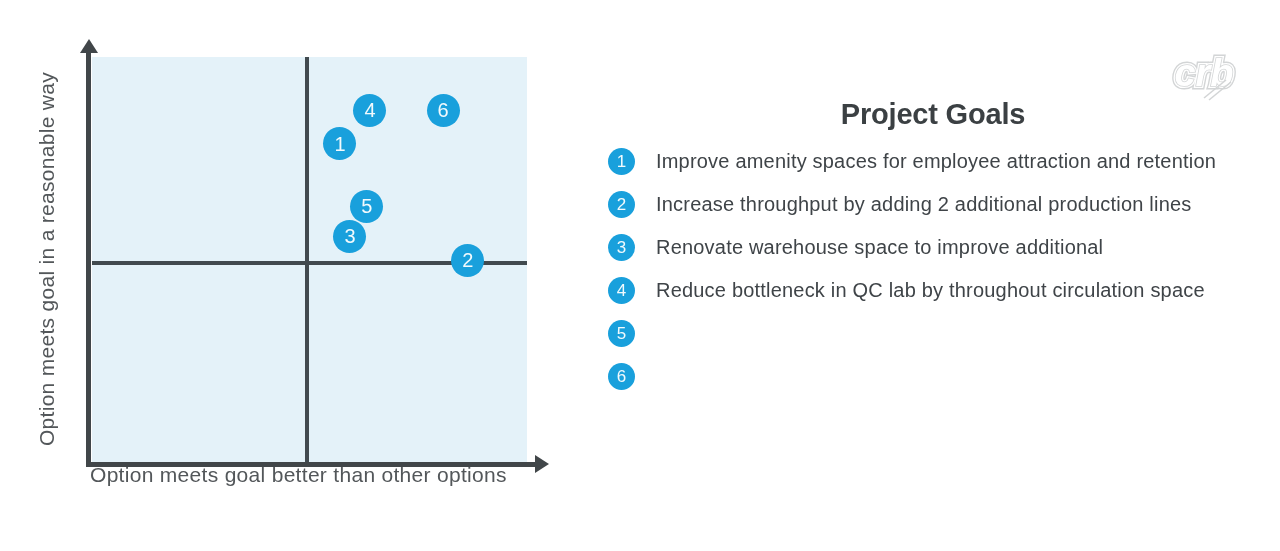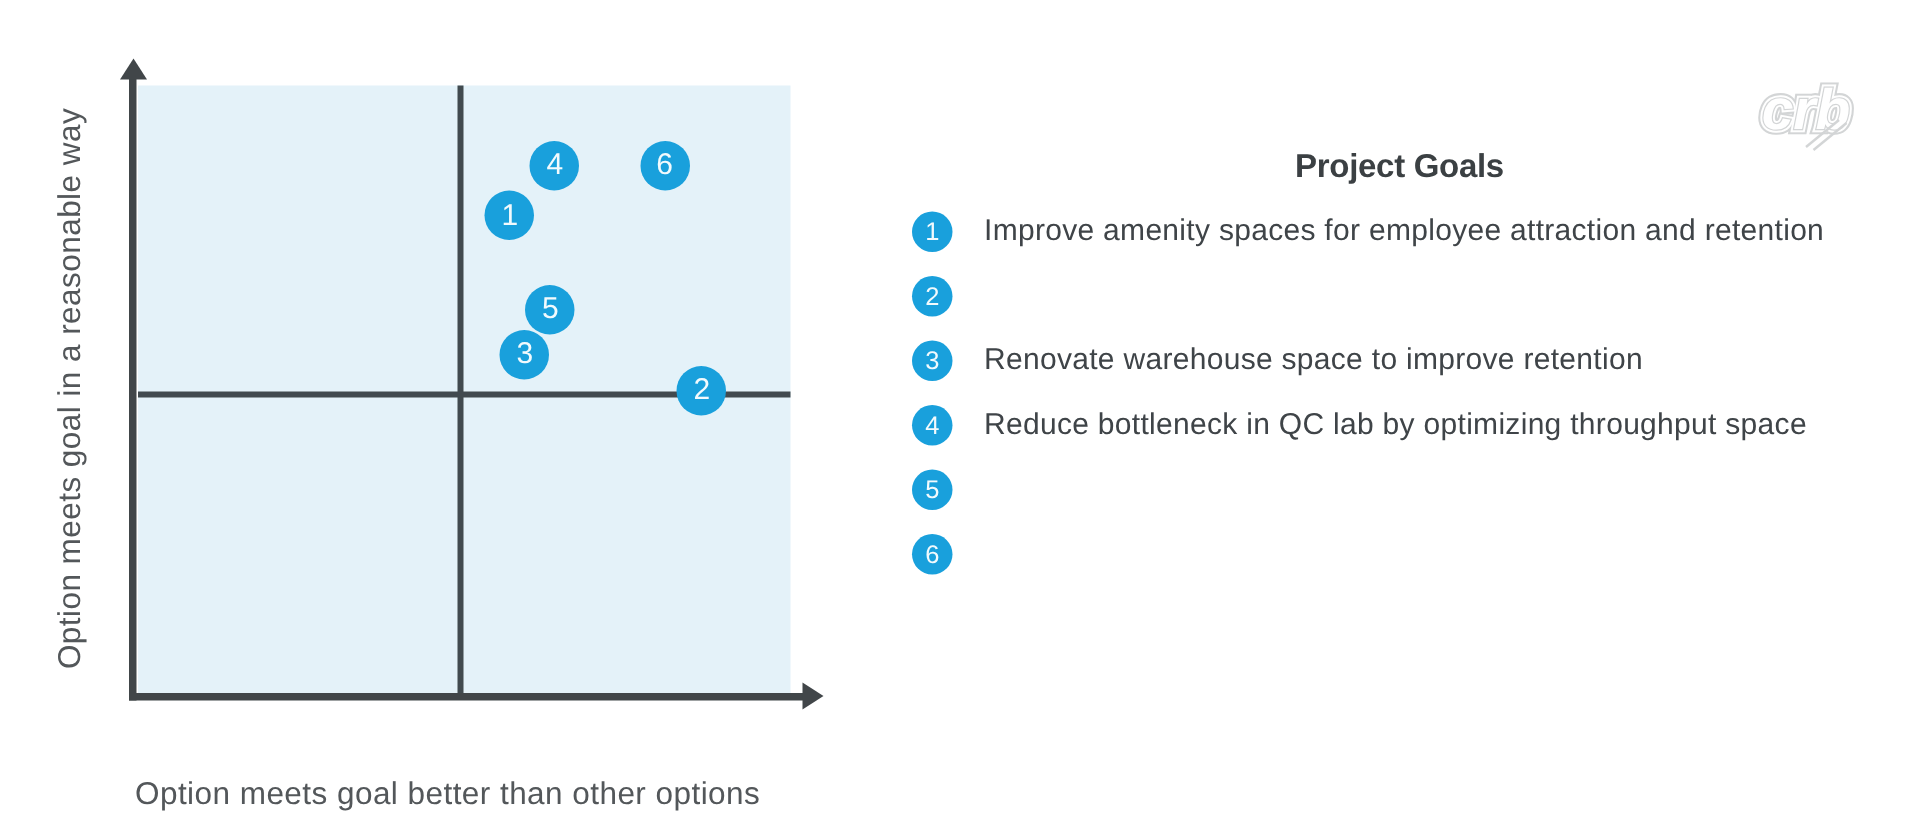--- a/index.html
+++ b/index.html
@@ -76,36 +76,36 @@
     position: absolute;
     left: 47px; top: 259px;
     transform: translate(-50%, -50%) rotate(-90deg);
     white-space: nowrap;
     font-size: 21px;
     color: #53575a;
     letter-spacing: 0.3px;
   }
   .x-label {
     position: absolute;
-    left: 90px; top: 518px;
+    left: 90px; top: 463px;
     white-space: nowrap;
     font-size: 21px;
     color: #53575a;
     letter-spacing: 0.3px;
   }
 
   
   .goals-panel {
     position: absolute;
     left: 608px; top: 98px;
     width: 650px;
   }
   .goals-title {
     text-align: center;
-    font-size: 22px;
+    font-size: 29px;
     font-weight: bold;
     color: #3b4043;
     letter-spacing: -0.2px;
     margin-bottom: 17px;
   }
   .goals-list {
     display: flex;
     flex-direction: column;
     gap: 16px;
   }
@@ -168,28 +168,29 @@
 
   <div class="goals-panel">
     <div class="goals-title">Project Goals</div>
     <div class="goals-list">
       <div class="goal-row">
         <span class="goal-num" style="background: rgb(25, 160, 220);">1</span>
         <span class="goal-text">Improve amenity spaces for employee attraction and retention</span>
       </div>
       <div class="goal-row">
         <span class="goal-num" style="background: rgb(25, 160, 220);">2</span>
+        <span class="goal-text">Increase throughput by adding 2 additional production lines</span>
       </div>
       <div class="goal-row">
         <span class="goal-num" style="background: rgb(25, 160, 220);">3</span>
-        <span class="goal-text">Renovate warehouse space to improve retention</span>
+        <span class="goal-text">Renovate warehouse space to improve additional</span>
       </div>
       <div class="goal-row">
         <span class="goal-num" style="background: rgb(25, 160, 220);">4</span>
-        <span class="goal-text">Reduce bottleneck in QC lab by optimizing throughput space</span>
+        <span class="goal-text">Reduce bottleneck in QC lab by throughout circulation space</span>
       </div>
       <div class="goal-row">
         <span class="goal-num" style="background: rgb(25, 160, 220);">5</span>
       </div>
       <div class="goal-row">
         <span class="goal-num" style="background: rgb(25, 160, 220);">6</span>
       </div>
     </div>
   </div>
 

